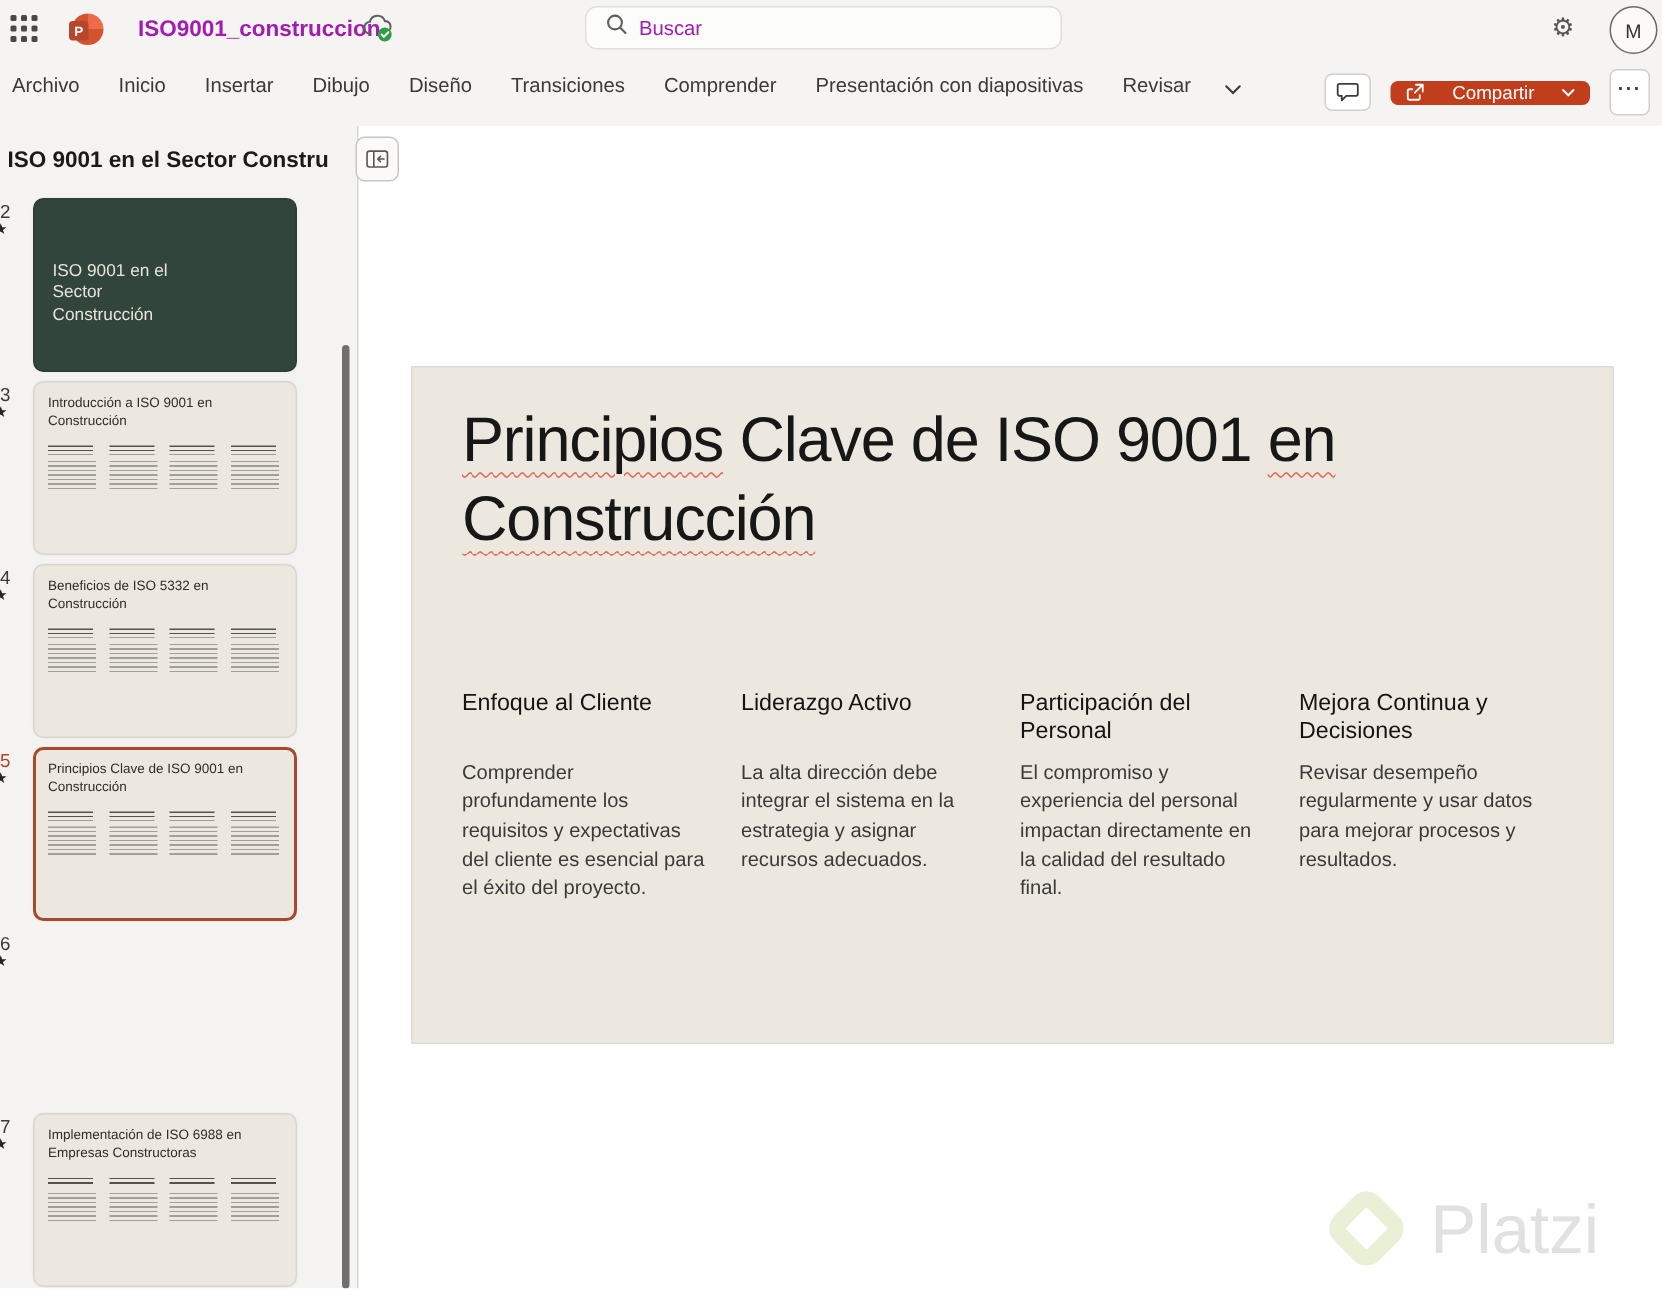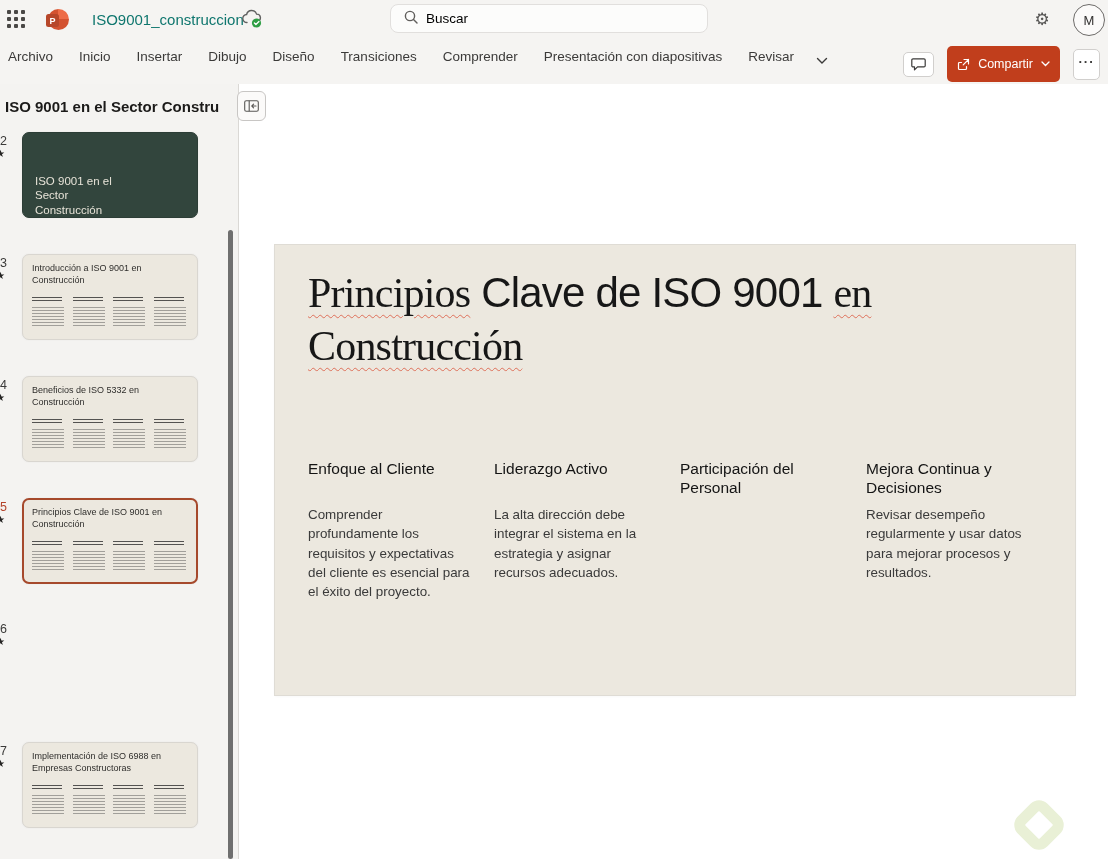--- a/index.html
+++ b/index.html
@@ -12,77 +12,77 @@
   .chrome{position:absolute;top:0;left:0;width:1108px;height:84px;background:#f5f4f2;}
   .topbar{position:absolute;top:0;left:0;right:0;height:40px;}
   .waffle{position:absolute;left:7px;top:10px;width:20px;height:20px;display:grid;
     grid-template-columns:repeat(3,4px);grid-template-rows:repeat(3,4px);gap:3px;cursor:pointer;}
   .waffle i{background:#4a4846;border-radius:1px;}
   .ppt-icon{position:absolute;left:46px;top:8px;width:24px;height:24px;}
   .ppt-circle{position:absolute;left:2px;top:1px;width:21px;height:21px;border-radius:50%;
     background:conic-gradient(from 0deg,#ed6c47 0 25%,#d35230 25% 100%);}
   .ppt-p{position:absolute;left:0px;top:6px;width:13px;height:13px;background:#b7472a;border-radius:2.5px;
     color:#fff;font-size:9px;font-weight:bold;display:flex;align-items:center;justify-content:center;}
-  .doc-title{position:absolute;left:92px;top:11px;font-size:15px;font-weight:400;color:#0f766e;}
+  .doc-title{position:absolute;left:92px;top:11px;font-size:15px;font-weight:700;color:#a21caf;}
   .cloud{position:absolute;left:241px;top:9px;width:22px;height:20px;}
   .searchbox{position:absolute;left:390px;top:4px;width:318px;height:29px;background:#fcfcfb;
     border:1px solid #e1dfdd;border-radius:8px;display:flex;align-items:center;gap:8px;
     padding-left:13px;box-sizing:border-box;cursor:text;}
-  .searchbox .ph{font-size:13.5px;color:#000000;}
+  .searchbox .ph{font-size:13.5px;color:#a21caf;}
   .gear{position:absolute;left:1031px;top:8px;width:22px;height:22px;font-family:"DejaVu Sans",sans-serif;
     font-size:17px;color:#565554;display:flex;align-items:center;justify-content:center;cursor:pointer;}
   .avatar{position:absolute;left:1073px;top:4px;width:30px;height:30px;border-radius:50%;
     background:#fbfaf9;border:1px solid #6d6b69;display:flex;align-items:center;justify-content:center;
     font-size:13px;color:#323130;cursor:pointer;}
   
   .menurow{position:absolute;top:46px;left:0;right:0;height:30px;}
   .tabs{position:absolute;left:8px;top:3px;display:flex;gap:26px;align-items:center;justify-content:flex-end;}
   .tab{font-size:13.5px;color:#3b3a39;cursor:pointer;white-space:nowrap;}
   .tab-chevron{margin-left:-6px;color:#3b3a39;cursor:pointer;}
   .ribbon-actions{position:absolute;right:8px;top:0px;display:flex;gap:13px;align-items:center;}
   .btn-light{height:23px;background:#ffffff;border:1px solid #d1cfcd;border-radius:5px;
     display:flex;align-items:center;justify-content:center;cursor:pointer;}
   .btn-comment{width:29px;}
   .btn-more{width:25px;font-size:13px;font-weight:bold;color:#3b3a39;letter-spacing:1px;padding-bottom:6px;}
-  .btn-share{height:36px;padding:0 10px;background:#c13e1c;border-radius:5px;display:flex;
-    align-items:center;gap:8px;color:#fff;font-size:12.5px;cursor:pointer;}
+  .btn-share{height:16px;padding:0 10px;background:#c13e1c;border-radius:5px;display:flex;
+    align-items:center;gap:18px;color:#fff;font-size:12.5px;cursor:pointer;}
   .btn-share svg{display:block;}
   
   .leftpanel{position:absolute;top:84px;left:0;width:239px;bottom:0;background:#f4f3f1;
     border-right:1px solid #dad8d5;box-sizing:border-box;}
   .panel-heading{position:absolute;left:5px;top:14px;font-size:15px;font-weight:700;color:#1b1a19;white-space:nowrap;overflow:hidden;width:215px;}
   .collapse-tab{position:absolute;left:237px;top:91px;width:27px;height:28px;background:#fbfaf9;
     border:1px solid #c8c6c4;border-radius:6px;display:flex;align-items:center;justify-content:center;
     cursor:pointer;z-index:5;}
   .thumb-list{position:absolute;left:0;top:48px;width:239px;}
   .thumb-item{position:relative;height:92px;margin-bottom:30px;}
   .thumb-gutter{position:absolute;left:0;top:2px;width:16px;overflow:hidden;}
   .thumb-num{font-size:12.5px;color:#3b3a39;line-height:14px;}
   .thumb-num.sel{color:#b3432a;}
   .thumb-star{font-size:10px;color:#252423;margin-left:-4px;line-height:12px;}
-  .thumb-box{position:absolute;left:22px;top:0;width:176px;height:86px;box-sizing:border-box;
+  .thumb-box{position:absolute;left:22px;top:0;width:176px;height:116px;box-sizing:border-box;
     background:#ece8df;border:1px solid #d9d6d0;border-radius:7px;padding:8px 9px;cursor:pointer;
     box-shadow:0 0 2px rgba(0,0,0,.06);overflow:hidden;}
   .thumb-box.dark{background:#32453d;border-color:#2c3d36;}
   .thumb-box.selected{border:2px solid #a6492c;padding:7px 8px;}
   .thumb-title{font-size:9px;line-height:1.3;color:#2f2e2c;letter-spacing:0;}
   .thumb-box.dark .thumb-title{color:#e7e3d8;font-size:11.5px;width:100px;margin-top:33px;margin-left:3px;line-height:1.25;}
   .mini{display:flex;gap:6px;margin-top:11px;}
   .mini .mcol{flex:1;}
   .mcap{height:6px;width:88%;background:repeating-linear-gradient(to bottom,rgba(45,45,45,.8) 0 1px,transparent 1px 3px);}
   .mtxt{margin-top:4px;height:21px;width:94%;background:repeating-linear-gradient(to bottom,rgba(70,70,70,.45) 0 1px,transparent 1px 3px);}
   .vscroll{position:absolute;left:228px;top:146px;width:5px;height:629px;background:#6f6f6f;border-radius:3px;cursor:pointer;}
   
   .canvas{position:absolute;top:84px;left:240px;width:868px;bottom:0;background:#ffffff;}
   .slide{position:absolute;left:35px;top:161px;width:800px;height:450px;background:#ece8df;
     box-shadow:0 0 0 1px #dfdcd5, 0 1px 3px rgba(0,0,0,.05);}
   .slide-title{position:absolute;left:33px;top:22px;width:690px;font-size:42px;line-height:1.25;
     color:#171717;letter-spacing:-0.8px;font-weight:400;}
   .slide-title .sp{text-decoration:underline;text-decoration-style:wavy;text-decoration-color:#de705a;
-    text-decoration-thickness:1px;text-underline-offset:7px;font-family:Liberation Serif, serif;}
+    text-decoration-thickness:1px;text-underline-offset:7px;}
   .slide-cols{position:absolute;left:33px;top:214px;display:grid;grid-template-columns:repeat(4,166px);gap:20px;}
   .scol-h{font-size:15.5px;font-weight:400;color:#141414;line-height:1.25;min-height:44px;}
   .scol-b{font-size:13.4px;color:#3a3a3a;line-height:1.44;margin-top:2px;}
   
   .watermark{position:absolute;right:42px;bottom:13px;display:flex;align-items:center;gap:16px;}
   .wm-logo{width:42px;height:42px;transform:rotate(45deg);border:11px solid #e9f0d6;border-radius:12px;
     box-sizing:border-box;margin-right:6px;}
   .wm-text{font-size:46px;color:#e2e1df;font-weight:400;letter-spacing:0;}
   svg{overflow:visible;}
 </style>
@@ -313,23 +313,25 @@
         <div class="scol">
           <div class="scol-h">Enfoque al Cliente</div>
           <div class="scol-b">Comprender profundamente los requisitos y expectativas del cliente es esencial para el éxito del proyecto.</div>
         </div>
         <div class="scol">
           <div class="scol-h">Liderazgo Activo</div>
           <div class="scol-b">La alta dirección debe integrar el sistema en la estrategia y asignar recursos adecuados.</div>
         </div>
         <div class="scol">
           <div class="scol-h">Participación del Personal</div>
+          <div class="scol-b">El compromiso y experiencia del personal impactan directamente en la calidad del resultado final.</div>
         </div>
         <div class="scol">
           <div class="scol-h">Mejora Continua y Decisiones</div>
           <div class="scol-b">Revisar desempeño regularmente y usar datos para mejorar procesos y resultados.</div>
         </div>
       </div>
   </div>
   <div class="watermark">
     <div class="wm-logo"></div>
+    <div class="wm-text">Platzi</div>
   </div>
 </div>
 
 </body></html>

